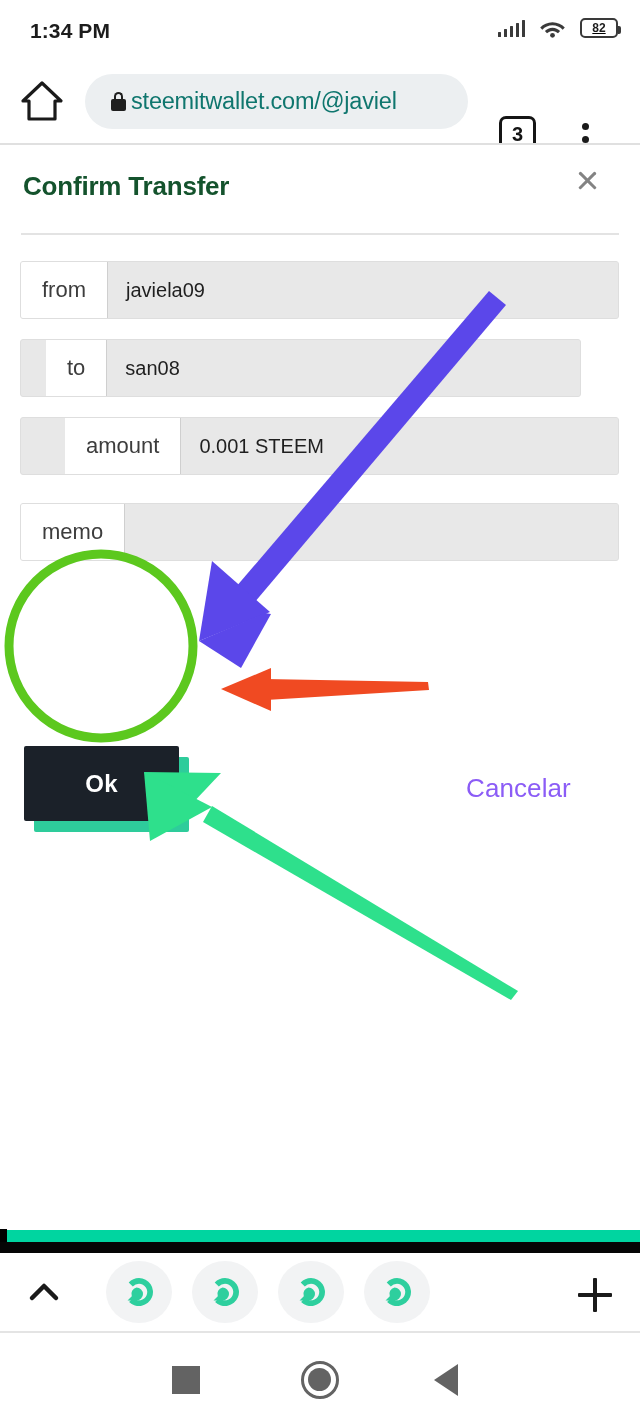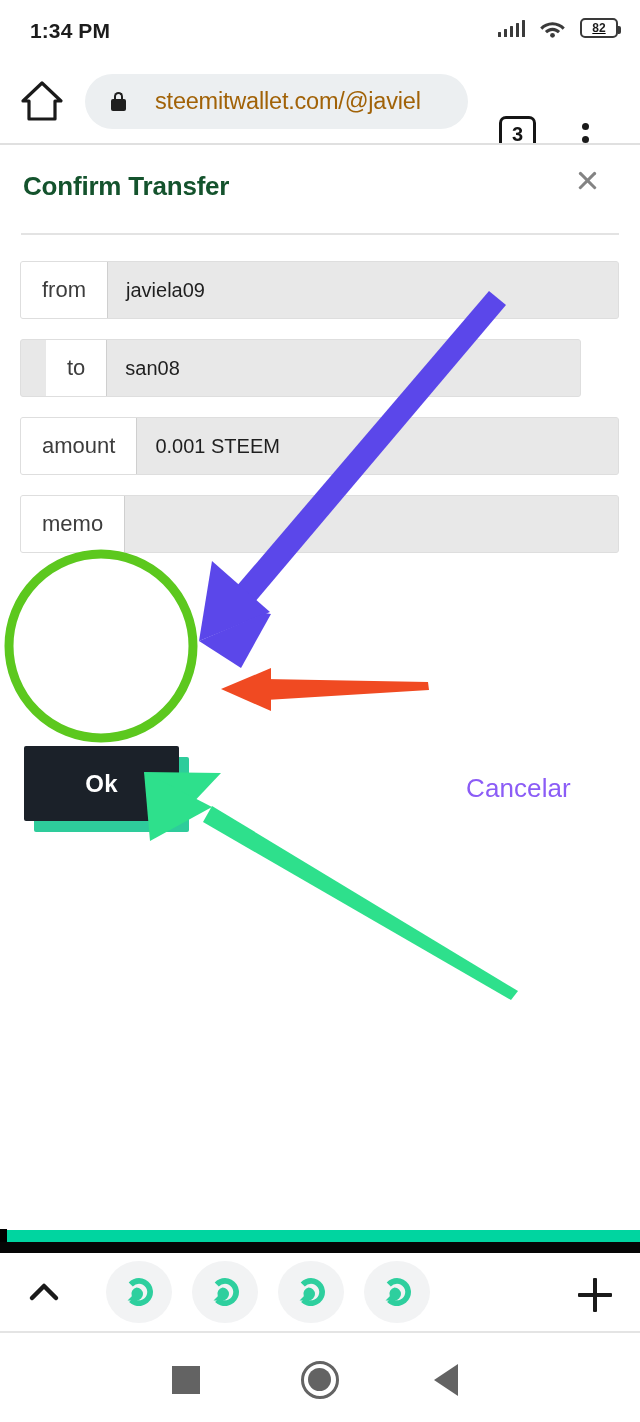--- a/index.html
+++ b/index.html
@@ -28,21 +28,21 @@
   
   .browserbar { position:absolute; left:0; top:58px; width:640px; height:86px; background:#fff; }
   .home-ic { position:absolute; left:20px; top:22px; width:44px; height:42px; }
   .url-pill { position:absolute; left:85px; top:16px; width:383px; height:55px; border-radius:28px;
     background:#eceff1; display:flex; align-items:center; overflow:hidden; }
   .lock { margin-left:26px; width:15px; height:19px; position:relative; flex:none; }
   .lock .body { position:absolute; bottom:0; left:0; width:15px; height:12px; background:#1f1f1f;
     border-radius:2px; }
   .lock .shk { position:absolute; top:0; left:3px; width:9px; height:9px; border:2.5px solid #1f1f1f;
     border-bottom:none; border-radius:5px 5px 0 0; }
-  .url-txt { margin-left:29px; font-size:23.5px; color:#a16207; white-space:nowrap; letter-spacing:-.2px; }
+  .url-txt { margin-left:5px; font-size:23.5px; color:#0f766e; white-space:nowrap; letter-spacing:-.2px; }
   .tabcount { position:absolute; left:499px; top:76px; width:37px; height:37px; border:3px solid #151515;
     border-radius:7px; display:flex; align-items:center; justify-content:center;
     font-size:20px; font-weight:bold; color:#151515; transform:translateY(-18px); }
   .kebab { position:absolute; left:582px; top:80px; display:flex; flex-direction:column; gap:6px;
     transform:translateY(-15px); }
   .kebab i { width:7px; height:7px; border-radius:50%; background:#1a1a1a; display:block; }
 
   .toolbar-div { position:absolute; left:0; top:143px; width:640px; height:1.5px; background:#e0e0e0; }
 
   
@@ -58,22 +58,22 @@
 
   
   .frow { position:absolute; left:20px; height:58px; display:flex; align-items:stretch;
     border:1px solid #dedede; background:#e8e8e8; border-radius:3px; overflow:hidden; }
   .flabel { display:flex; align-items:center; padding:0 21px; background:#ffffff;
     border-right:1px solid #cfcfcf; font-size:22px; color:#3d3d3d; flex:none; }
   .fval { display:flex; align-items:center; padding:0 18px; background:#e8e8e8; flex:1;
     font-size:20px; color:#1f1f1f; }
   #row-from   { top:116px; width:599px; }
   #row-to     { top:194px; width:561px;padding-left:25px; }
-  #row-amount { top:272px; width:599px; }
-  #row-memo   { top:350px; width:599px; }
+  #row-amount { top:272px; width:599px;padding-left:44px; }
+  #row-memo   { top:358px; width:599px; }
 
   
   .ok-wrap { position:absolute; left:24px; top:601px; width:165px; height:86px; }
   .ok-shadow { position:absolute; left:10px; top:11px; width:155px; height:75px; background:#2ecc9b;
     border-radius:2px; }
   .ok-btn { position:absolute; left:0; top:0; width:155px; height:75px; background:#1b2129;
     border-radius:2px; display:flex; align-items:center; justify-content:center;
     color:#fff; font-size:24px; font-weight:bold; letter-spacing:.2px; }
   .cancel-btn { position:absolute; left:466px; top:628px; font-size:26px; color:#8b5cf6;
     letter-spacing:.1px; }

